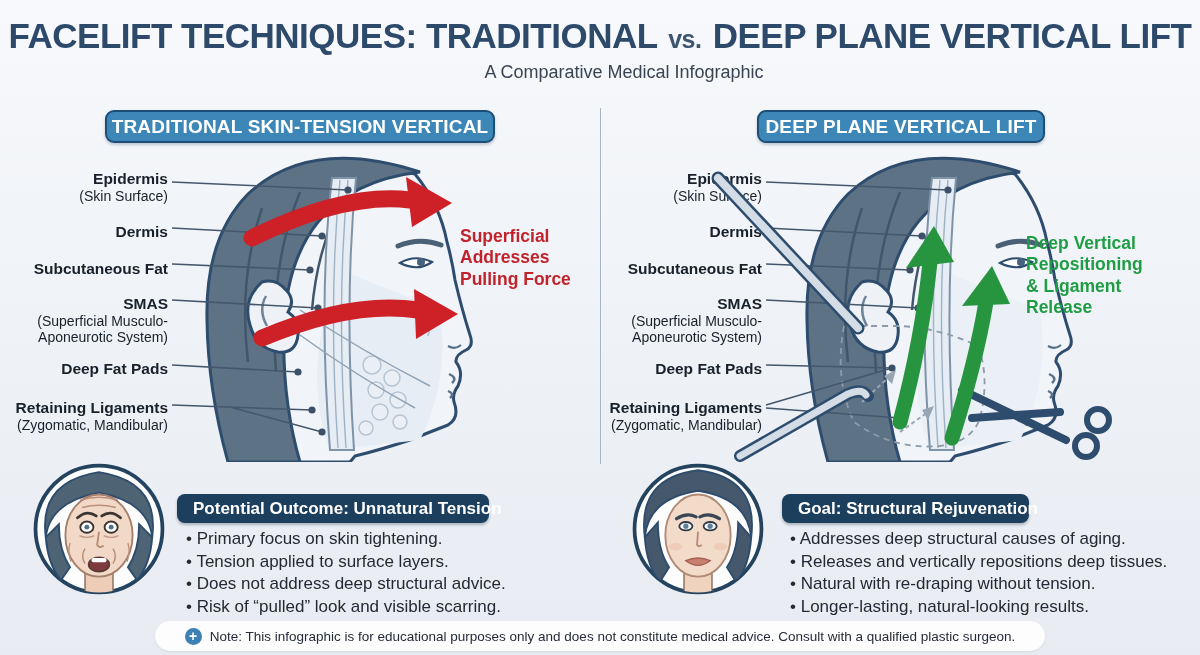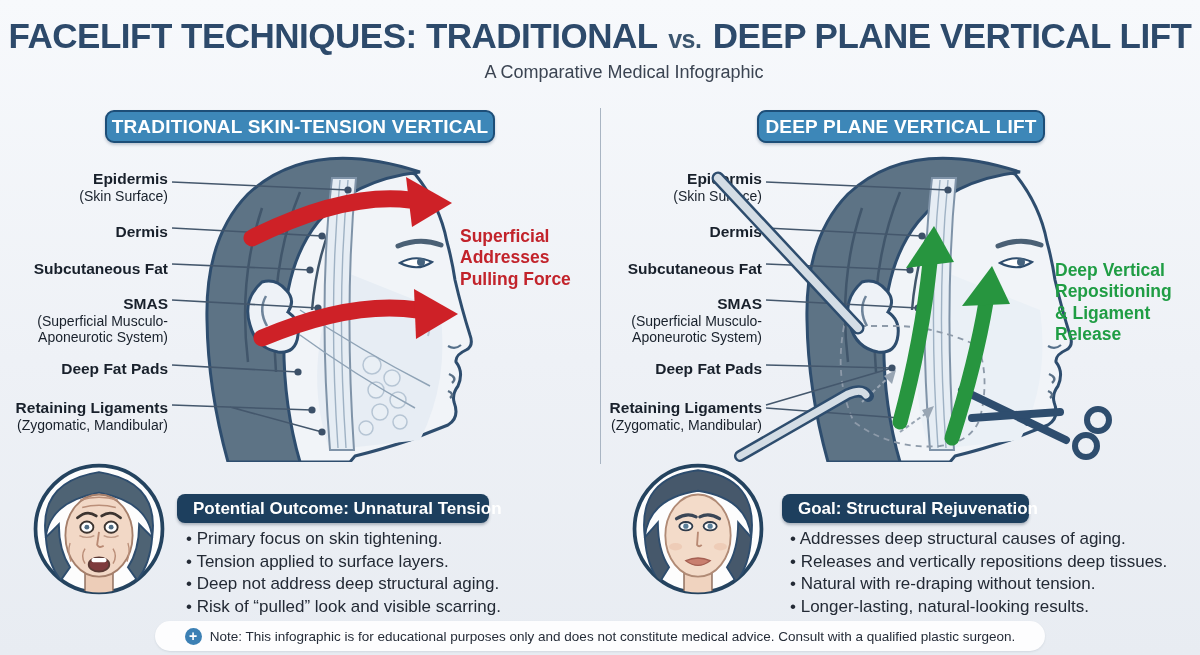--- a/index.html
+++ b/index.html
@@ -33,21 +33,21 @@
   .ll3{left:0;top:295px;} .ll4{left:0;top:360px;} .ll5{left:0;top:399px;}
   
   .rl0{left:600px;top:170px;} .rl1{left:600px;top:223px;} .rl2{left:600px;top:260px;}
   .rl3{left:600px;top:295px;} .rl4{left:600px;top:360px;} .rl5{left:600px;top:399px;}
   
   .diagram { position:absolute; top:150px; width:600px; height:312px; }
   .diagram.left { left:0; } .diagram.right { left:600px; }
   
   .force-note { position:absolute; font-weight:bold; font-size:17.5px; line-height:1.22; white-space:pre-line; }
   .force-red { left:460px; top:226px; width:140px; color:#c2232b; }
-  .force-green { left:1055px; top:233px; width:140px; color:#1f9d44;margin-top:27px; }
+  .force-green { left:1026px; top:233px; width:140px; color:#1f9d44; }
   
   .avatar { position:absolute; width:140px; height:140px; top:459px; }
   .avatar.left { left:29px; } .avatar.right { left:628px; }
   .outcome-header { position:absolute; top:494px; height:29px; background:#1d3f5e;
     border-radius:8px; color:#fff; font-weight:bold; font-size:17px;
     display:flex; align-items:center; padding:4px 16px; box-shadow:0 2px 3px rgba(20,40,60,.3); white-space:nowrap; }
   .oh-left { left:177px; width:312px; } .oh-right { left:782px; width:247px; }
   .bullets { position:absolute; top:528px; list-style:none; font-size:17px; color:#232a35; line-height:22.6px; }
   .bullets-left { left:186px; width:340px; } .bullets-right { left:790px; width:390px; }
   .bullets li::before { content:"• "; color:#232a35; }
@@ -310,21 +310,21 @@
       <path d="M 62,109 Q 75,103 88,109 Q 75,119 62,109 Z" fill="#c97f6f" stroke="#a55f52" stroke-width="1.5"></path>
     </g>
   </svg>
 
   <div class="outcome-header oh-left">Potential Outcome: Unnatural Tension</div>
   <div class="outcome-header oh-right">Goal: Structural Rejuvenation</div>
 
   <ul class="bullets bullets-left">
     <li>Primary focus on skin tightening.</li>
     <li>Tension applied to surface layers.</li>
-    <li>Deep not address deep structural aging.</li>
+    <li>Does not address deep structural advice.</li>
     <li>Risk of “pulled” look and visible scarring.</li>
   </ul>
   <ul class="bullets bullets-right">
     <li>Addresses deep structural causes of aging.</li>
     <li>Releases and vertically repositions deep tissues.</li>
     <li>Natural with re-draping without tension.</li>
     <li>Longer-lasting, natural-looking results.</li>
   </ul>
 
   <div class="note-bar">

